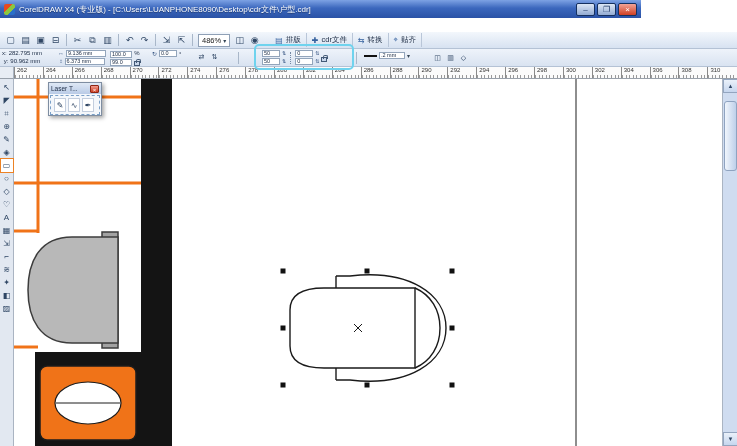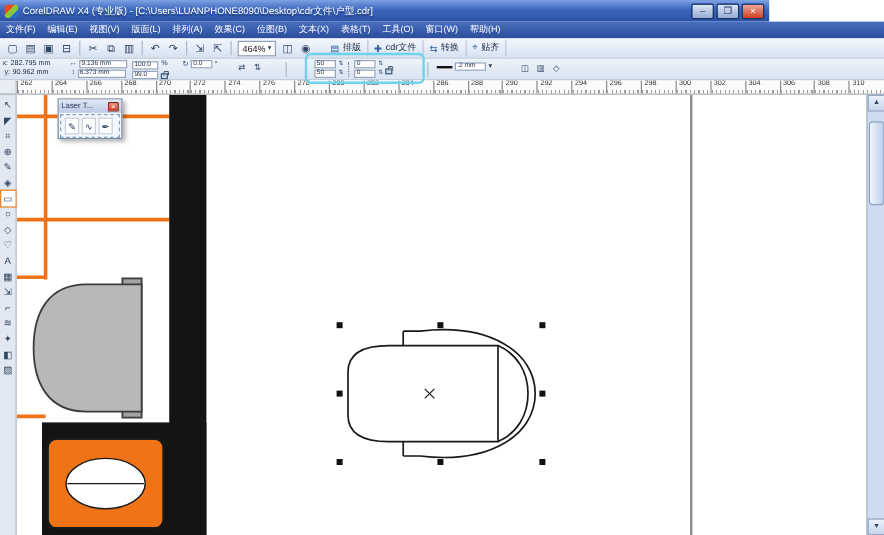--- a/index.html
+++ b/index.html
@@ -108,35 +108,20 @@
 <div class="app">
 
   <div class="titlebar">
     <div class="app-icon"></div>
     <div class="title-text">CorelDRAW X4 (专业版) - [C:\Users\LUANPHONE8090\Desktop\cdr文件\户型.cdr]</div>
     <div class="win-btn">–</div>
     <div class="win-btn">❐</div>
     <div class="win-btn close">×</div>
   </div>
 
-  <div class="menubar">
-
-  <div class="menu-item">文件(F)</div>
-      <div class="menu-item">编辑(E)</div>
-      <div class="menu-item">视图(V)</div>
-      <div class="menu-item">版面(L)</div>
-      <div class="menu-item">排列(A)</div>
-      <div class="menu-item">效果(C)</div>
-      <div class="menu-item">位图(B)</div>
-      <div class="menu-item">文本(X)</div>
-      <div class="menu-item">表格(T)</div>
-      <div class="menu-item">工具(O)</div>
-      <div class="menu-item">窗口(W)</div>
-      <div class="menu-item">帮助(H)</div>
-    </div>
 
   <div class="toolbar">
     <div class="tb-group">
 
     <span class="tb-icon">▢</span>
         <span class="tb-icon">▤</span>
         <span class="tb-icon">▣</span>
         <span class="tb-icon">⊟</span>
       </div>
     <span class="tb-sep"></span>
@@ -153,21 +138,21 @@
         <span class="tb-icon">↷</span>
       </div>
     <span class="tb-sep"></span>
     <div class="tb-group">
 
     <span class="tb-icon">⇲</span>
         <span class="tb-icon">⇱</span>
       </div>
     <span class="tb-sep"></span>
     <div class="zoom-combo">
-      <span>464%</span>
+      <span>486%</span>
       <span class="combo-arrow">▾</span>
     </div>
     <div class="tb-group">
 
     <span class="tb-icon">◫</span>
         <span class="tb-icon">◉</span>
       </div>
     <div class="docker-group">
 
         <div class="labeled-btn">

